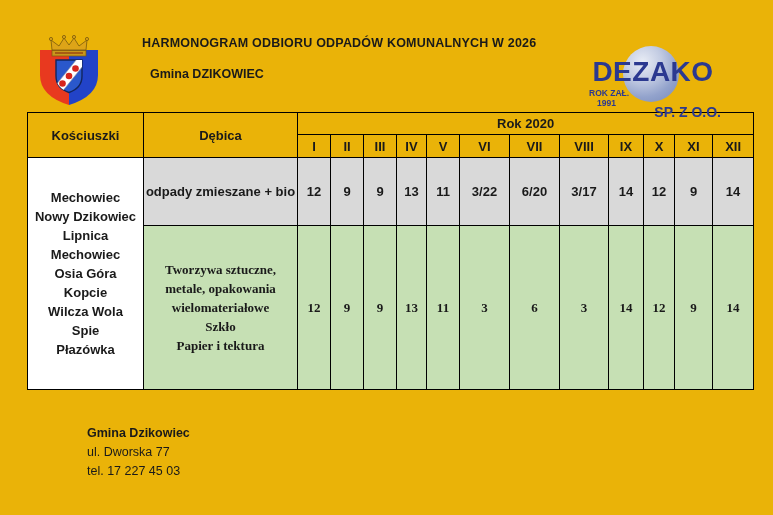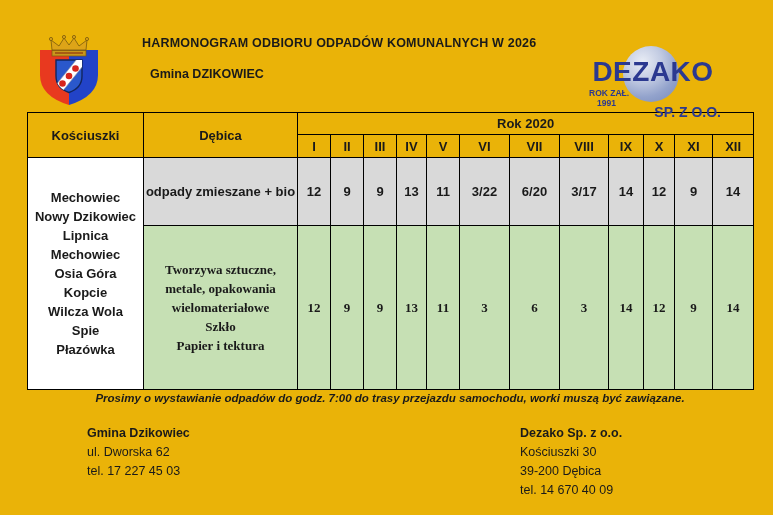--- a/index.html
+++ b/index.html
@@ -175,27 +175,20 @@
       <td class="green val no-bb">6</td>
       <td class="green val no-bb">3</td>
       <td class="green val no-bb">14</td>
       <td class="green val no-bb">12</td>
       <td class="green val no-bb">9</td>
       <td class="green val no-bb">14</td>
     </tr>
   </tbody>
     </table>
 
-  <div id="note">Prosimy o wystawianie odpadów do godz. 7:00 do trasy przejazdu samochodu, worki muszą być zawiązane.</div>
 
   <div id="contact-left" class="contact">
     <div class="cname">Gmina Dzikowiec</div>
-    <div>ul. Dworska 62</div>
+    <div>ul. Dworska 77</div>
     <div>tel. 17 227 45 03</div>
-  </div>
-  <div id="contact-right" class="contact">
-    <div class="cname">Dezako Sp. z o.o.</div>
-    <div>Kościuszki 30</div>
-    <div>39-200 Dębica</div>
-    <div>tel. 14 670 40 09</div>
   </div>
 
 </div>
 
 </body></html>

